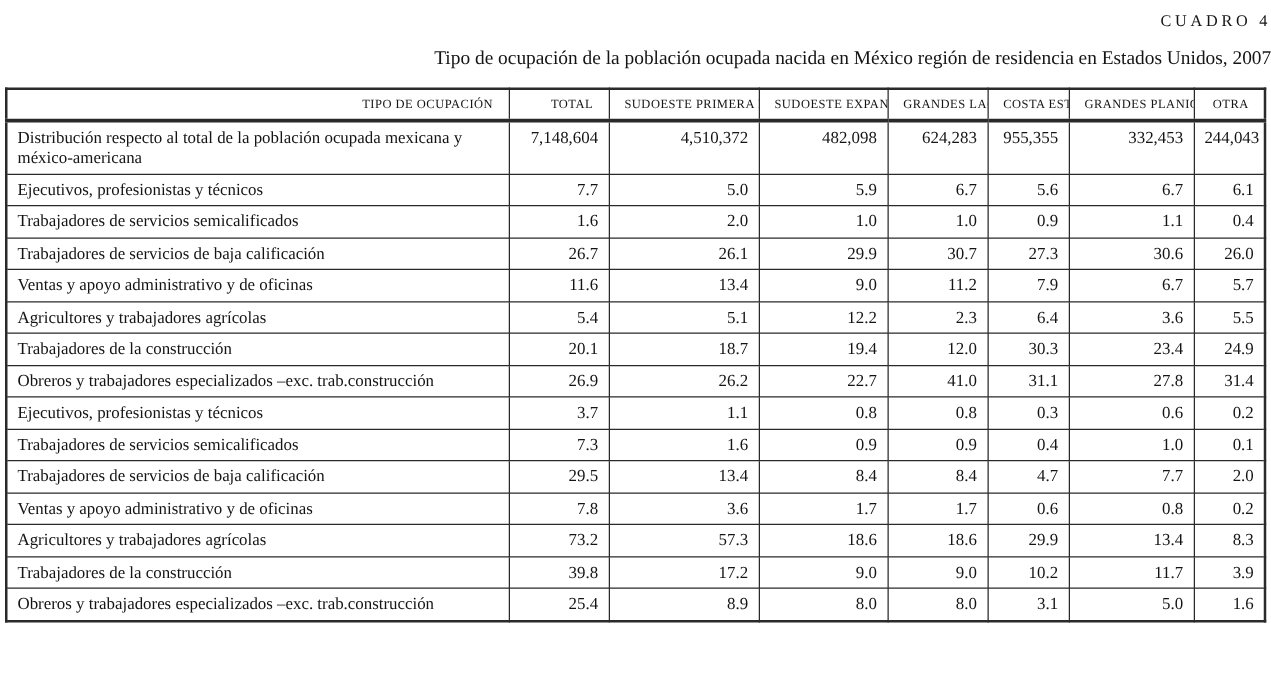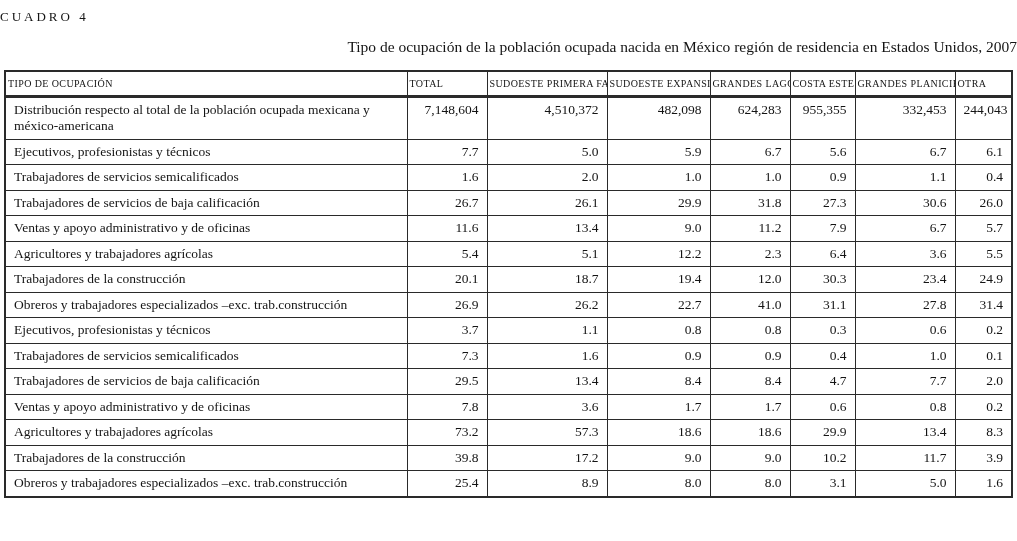--- a/index.html
+++ b/index.html
@@ -11,21 +11,21 @@
     position: relative;
     width: 1017px;
     height: 541px;
     background: #ffffff;
     font-family: "Liberation Serif", "DejaVu Serif", serif;
     color: #111111;
     overflow: hidden;
   }
   .kicker {
     margin-top: 9px;
-    text-align: left;
+    text-align: right;
     font-size: 13px;
     letter-spacing: 3px;
     color: #141414;
   }
   .subtitle {
     margin-top: 13px;
     text-align: right;
     font-size: 15.5px;
     color: #141414;
   }
@@ -33,22 +33,22 @@
     width: 1007px;
     margin: 14px auto 0 auto;
     border-collapse: collapse;
     table-layout: fixed;
     border: 2px solid #2a2a2a;
   }
   table.cuadro th {
     font-weight: normal;
     font-size: 10px;
     letter-spacing: 0.4px;
-    text-align: left;
-    padding: 6px 2px;
+    text-align: right;
+    padding: 6px 12px;
     border: 1px solid #2a2a2a;
     border-bottom: 3px solid #2a2a2a;
     color: #141414;
     overflow: hidden;
     white-space: nowrap;
   }
   table.cuadro td {
     font-size: 13.5px;
     padding: 4px 8px;
     border: 1px solid #2a2a2a;
@@ -119,21 +119,21 @@
           <td class="num">1.0</td>
           <td class="num">0.9</td>
           <td class="num">1.1</td>
           <td class="num">0.4</td>
         </tr>
         <tr>
           <td class="lbl">Trabajadores de servicios de baja calificación</td>
           <td class="num">26.7</td>
           <td class="num">26.1</td>
           <td class="num">29.9</td>
-          <td class="num">31.8</td>
+          <td class="num">30.7</td>
           <td class="num">27.3</td>
           <td class="num">30.6</td>
           <td class="num">26.0</td>
         </tr>
         <tr>
           <td class="lbl">Ventas y apoyo administrativo y de oficinas</td>
           <td class="num">11.6</td>
           <td class="num">13.4</td>
           <td class="num">9.0</td>
           <td class="num">11.2</td>

